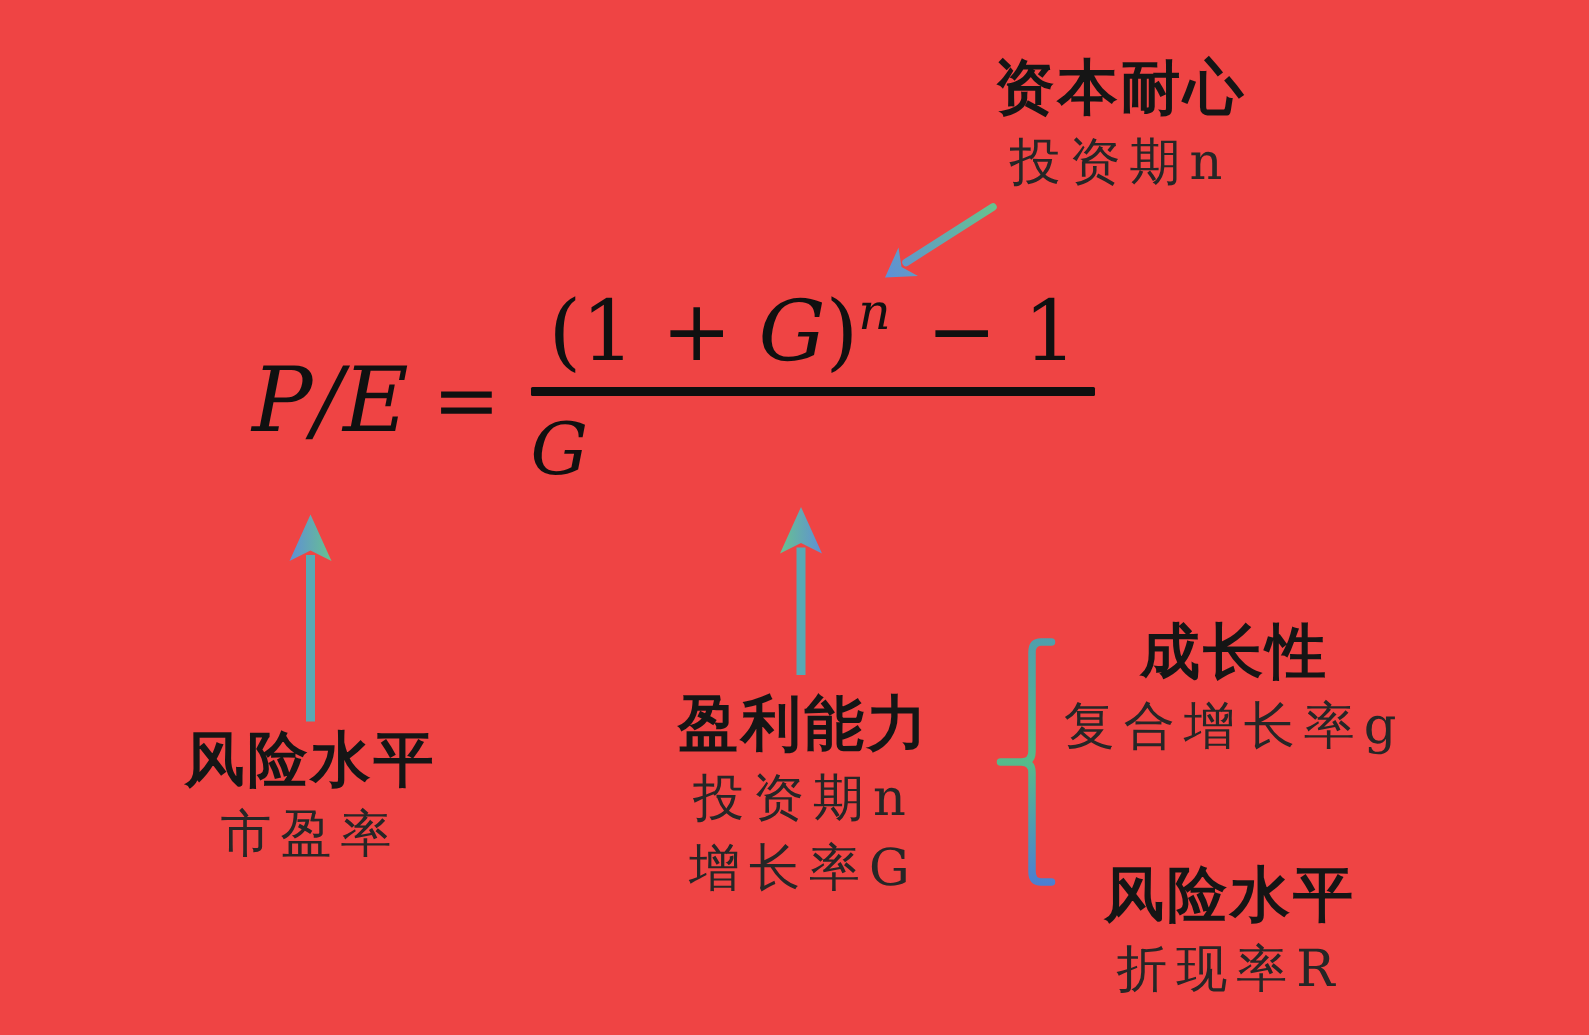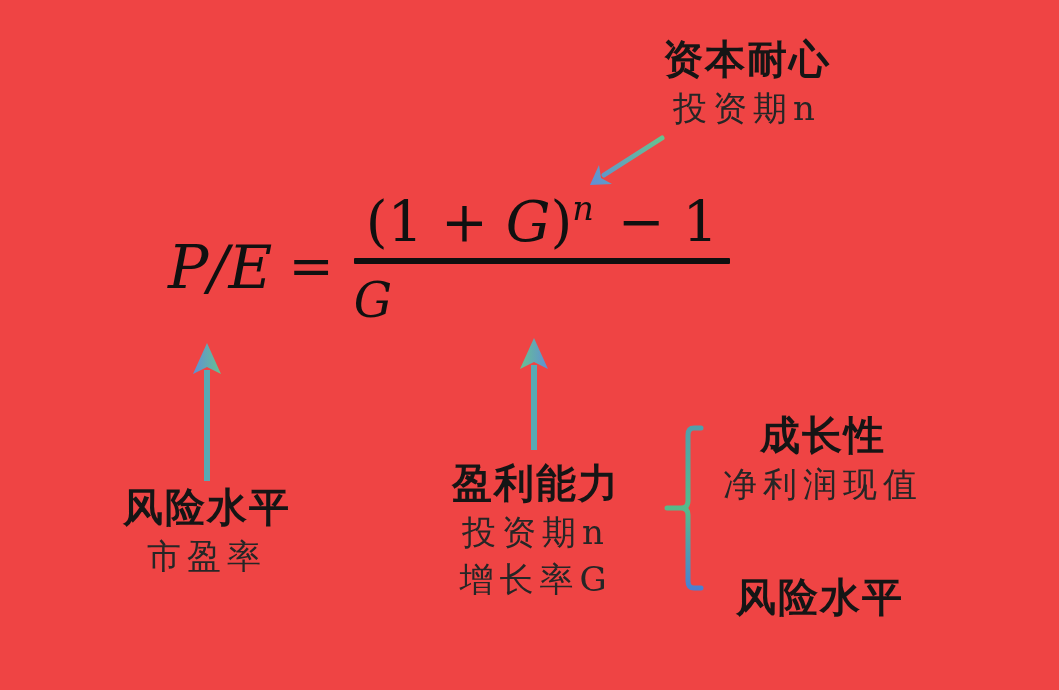--- a/index.html
+++ b/index.html
@@ -101,20 +101,21 @@
         <stop offset="0" stop-color="#4f9fac"></stop>
         <stop offset="0.5" stop-color="#56bb8a"></stop>
         <stop offset="1" stop-color="#4c7ed2"></stop>
       </linearGradient>
     </defs>
     <path d="M46,6 L39,6 Q33,6 33,13 L33,79 Q33,86 26,86 L12,86 M46,166 L39,166 Q33,166 33,159 L33,93 Q33,86 26,86 L12,86" fill="none" stroke="url(#gradBrace)" stroke-width="5" stroke-linecap="round" stroke-linejoin="round"></path>
   </svg>
 
   <div class="anno" style="left:823px; top:402px;margin-top:12px;">
     <div class="anno-title">成长性</div>
-    <div class="anno-sub">净利润现值</div>
+    <div class="anno-sub">复合增长率g</div>
   </div>
 
   <div class="anno" style="left:820px; top:576px;">
     <div class="anno-title">风险水平</div>
+    <div class="anno-sub">折现率R</div>
   </div>
 
 </div>
 
 </body></html>

